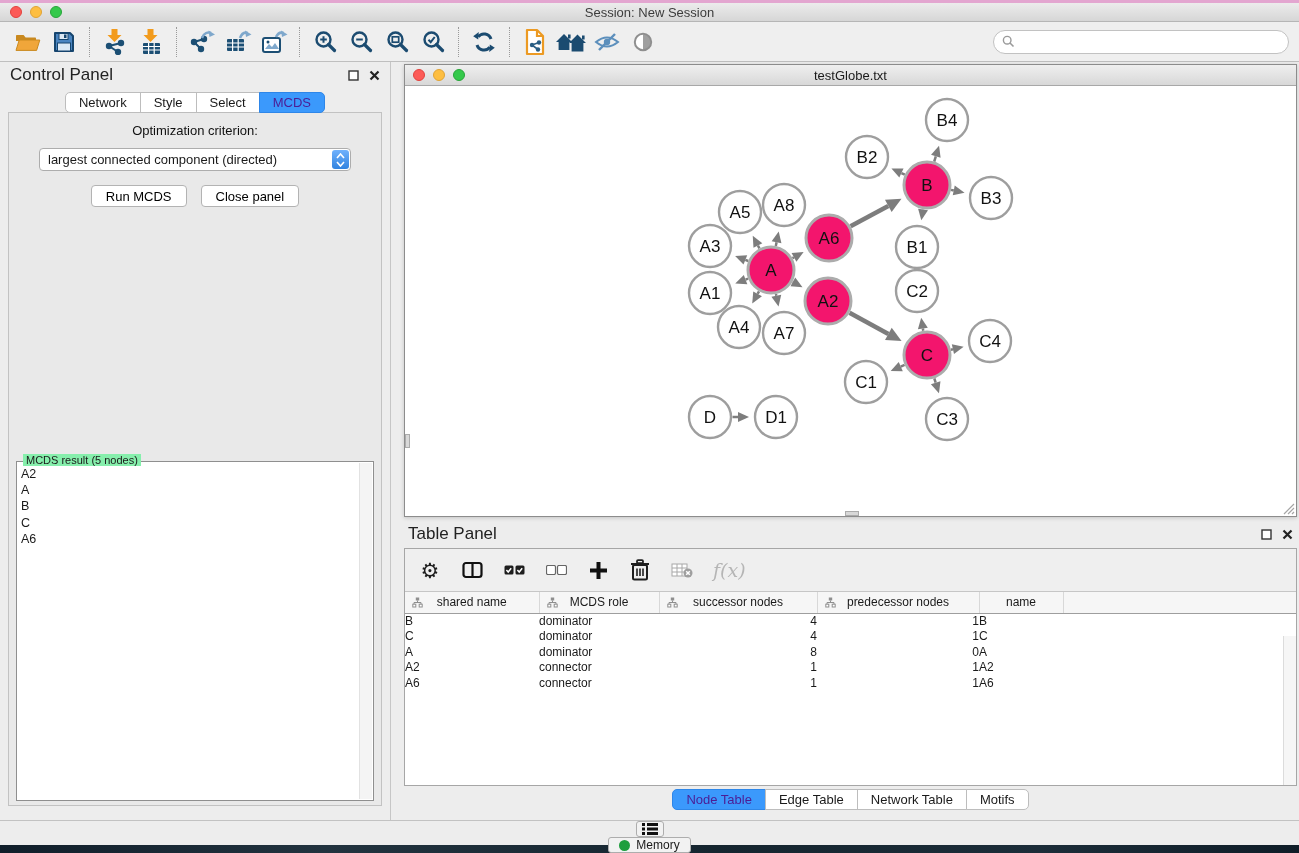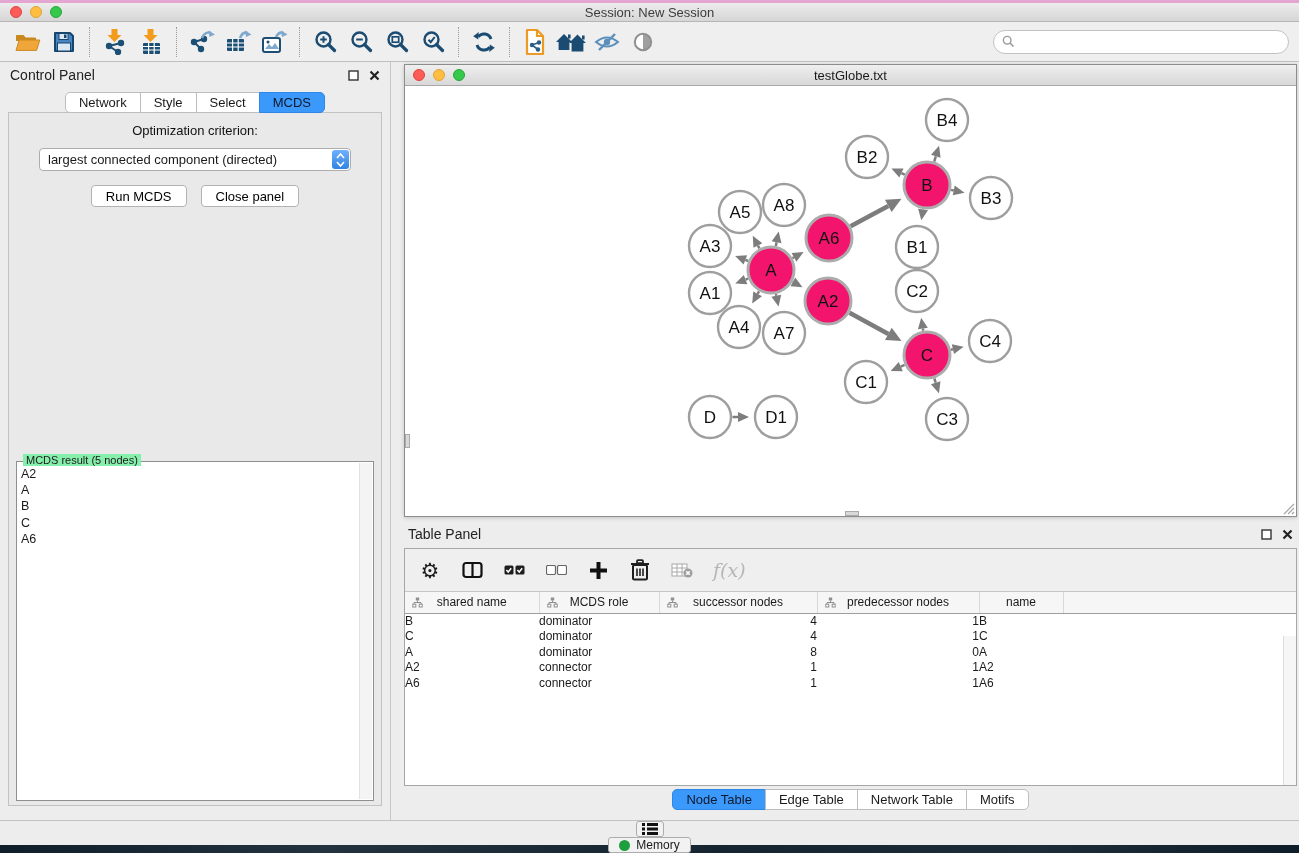--- a/index.html
+++ b/index.html
@@ -25,29 +25,29 @@
   .search-wrap { margin-left:auto; width:296px; height:24px; background:#fff; border:1px solid #C2C2C2;
                  border-radius:13px; display:flex; align-items:center; padding:0 8px; gap:5px; }
   .search-wrap input { border:none; outline:none; flex:1; font-size:12px; background:transparent; }
 
   
   .main { display:flex; height:758px; }
 
   .control-panel { width:391px; flex:none; background:#EDEDED; border-right:1px solid #C6C6C6;
                    display:flex; flex-direction:column; }
   .cp-header { height:26px; display:flex; align-items:center; padding:0 10px; }
-  .panel-title { font-size:14px; color:#222; }
+  .panel-title { font-size:17px; color:#222; }
   .panel-header-icons { margin-left:auto; display:flex; gap:10px; align-items:center; }
 
   .cp-tabs { display:flex; justify-content:center; margin-top:4px; position:relative; z-index:2; margin-bottom:-1px; }
   .cp-tab, .tp-tab { height:21px; padding:0 13px; background:#fff; border:1px solid #BDBDBD;
             font-size:13px; display:flex; align-items:center; margin-left:-1px; cursor:default; }
   .cp-tab:first-child, .tp-tab:first-child { border-radius:5px 0 0 5px; margin-left:0; }
   .cp-tab:last-child, .tp-tab:last-child { border-radius:0 5px 5px 0; }
-  .cp-tab.active, .tp-tab.active { background:#3B99FC; border-color:#2E86E8; color:#0f172a; }
+  .cp-tab.active, .tp-tab.active { background:#3B99FC; border-color:#2E86E8; color:#4c1d95; }
 
   .cp-body { flex:1; margin:0 8px 14px; border:1px solid #C2C2C2; background:#E9E9E9;
              display:flex; flex-direction:column; align-items:center; padding-top:10px; }
   .opt-label { font-size:13px; color:#111; }
   .dropdown { margin-top:10px; width:312px; height:23px; background:#fff; border:1px solid #ADADAD;
               border-radius:4px; position:relative; display:flex; align-items:center; padding-left:8px;
               font-size:13px; }
   .stepper { position:absolute; right:1px; top:1px; bottom:1px; width:17px; border-radius:3px;
              background:linear-gradient(#6FB1FC,#3183E0); display:flex; flex-direction:column;
              align-items:center; justify-content:center; gap:2px; }

